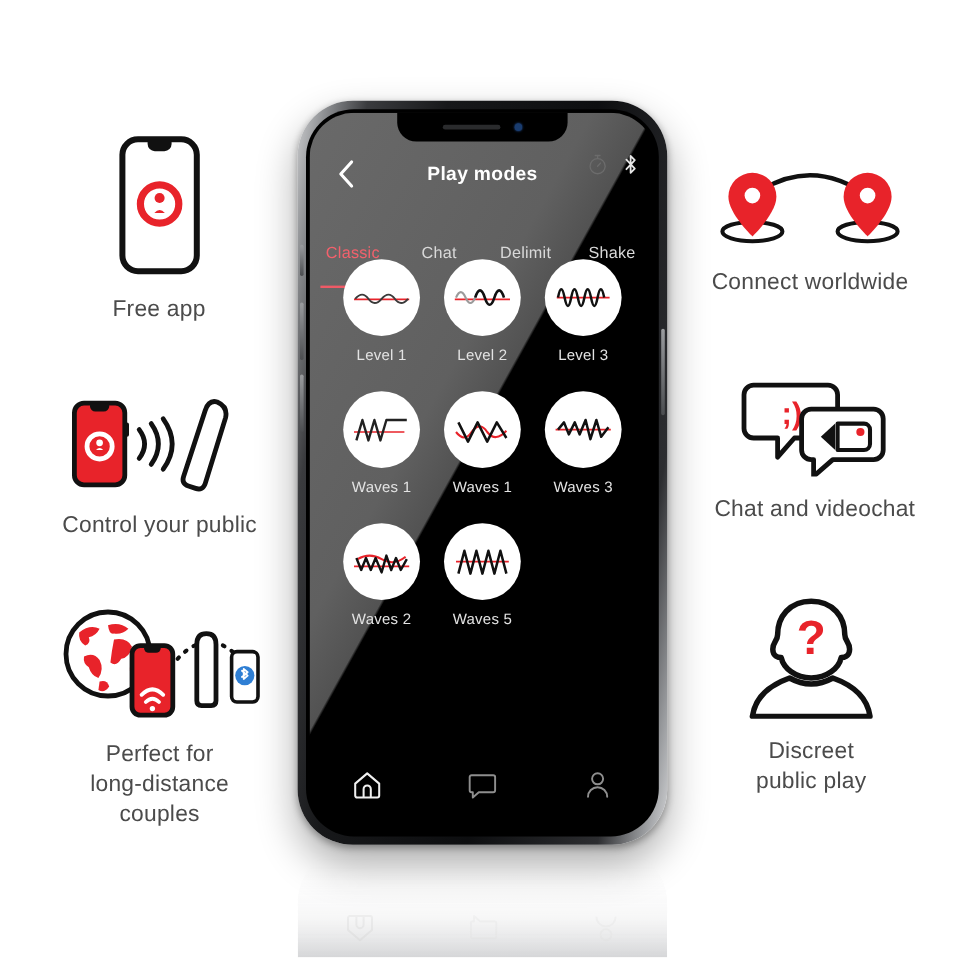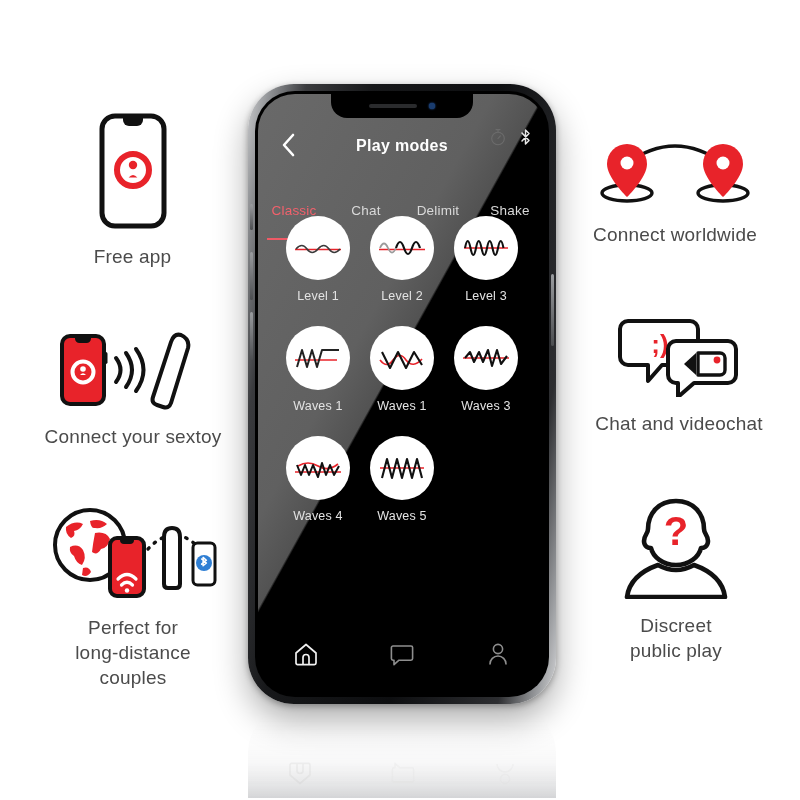--- a/index.html
+++ b/index.html
@@ -169,21 +169,21 @@
         <circle cx="25" cy="39" r="2.8" fill="#fff"></circle>
         <path d="M22 45 q3 -3.4 6 0 z" fill="#fff"></path>
 
         <path d="M58 28 q9 12 0 24" fill="none" stroke="#111" stroke-width="4" stroke-linecap="round"></path>
         <path d="M68 23 q12 17 0 34" fill="none" stroke="#111" stroke-width="4" stroke-linecap="round"></path>
         <path d="M78 19 q15 21 0 42" fill="none" stroke="#111" stroke-width="4" stroke-linecap="round"></path>
 
         <path d="M123 5 q9 4 7 13 l-17 55 q-2 6 -8 4 l-6 -2 q-6 -2 -4 -8 l18 -55 q3 -9 10 -7 z" fill="#fff" stroke="#111" stroke-width="4" stroke-linejoin="round"></path>
       </svg>
     </span>
-    <span class="cap">Connect your sextoy</span>
+    <span class="cap">Control your public</span>
   </div>
 
   <div class="feature" id="f-dist">
     <span class="art">
       <svg width="170" height="96" viewBox="0 0 170 96">
 
         <circle cx="42" cy="40" r="35" fill="#fff" stroke="#111" stroke-width="4"></circle>
         <g fill="#e8232a">
           <path d="M18 22 q9 -7 17 -3 q-3 6 -9 7 q2 5 -3 7 q-6 -4 -5 -11 z"></path>
           <path d="M22 42 q8 -4 13 3 q4 8 -1 15 q-6 -2 -8 -9 q-5 -3 -4 -9 z"></path>
@@ -368,21 +368,21 @@
             </div>
 
             <div class="cell">
               <span class="disc">
                 <svg width="50" height="30" viewBox="0 0 50 30">
                   <line x1="2" y1="19" x2="48" y2="19" stroke="#e8232a" stroke-width="1.3"></line>
                   <path d="M5 13 q10 -6 20 0 q10 6 20 -2" fill="none" stroke="#e8232a" stroke-width="1.7"></path>
                   <path d="M4 12 L8 22 L12 12 L16 22 L20 12 L25 24 L29 10 L33 22 L37 12 L41 22 L46 13" fill="none" stroke="#111" stroke-width="2" stroke-linejoin="round"></path>
                 </svg>
               </span>
-              <span class="lbl">Waves 4</span>
+              <span class="lbl">Waves 2</span>
             </div>
 
             <div class="cell">
               <span class="disc">
                 <svg width="50" height="30" viewBox="0 0 50 30">
                   <line x1="3" y1="15" x2="47" y2="15" stroke="#e8232a" stroke-width="1.4"></line>
                   <path d="M5 25 L10 6 L15 25 L20 6 L25 25 L30 6 L35 25 L40 6 L45 25" fill="none" stroke="#111" stroke-width="2.1" stroke-linejoin="round"></path>
                 </svg>
               </span>
               <span class="lbl">Waves 5</span>

